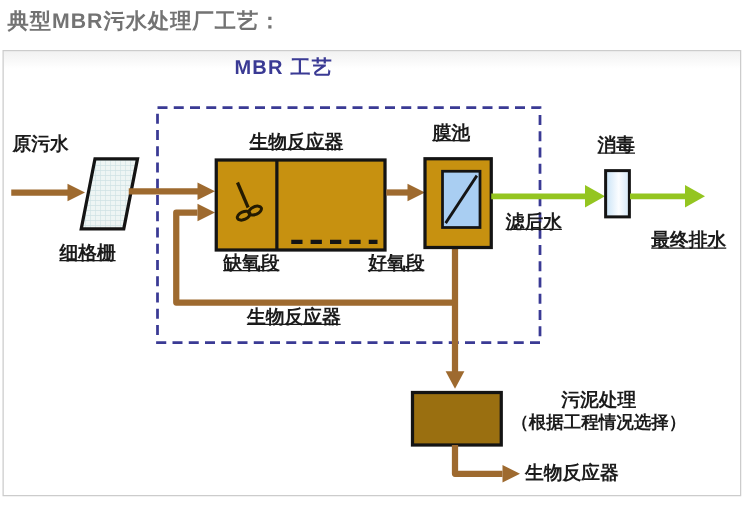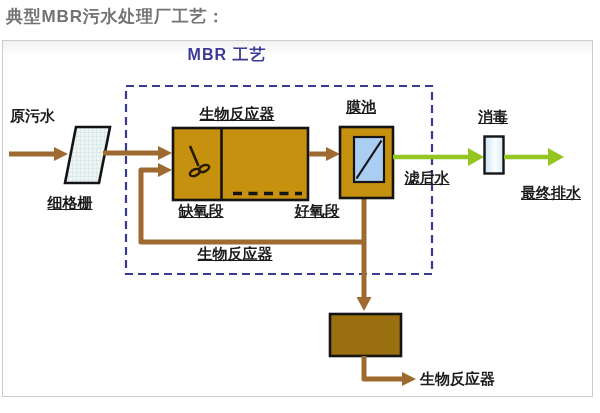--- a/index.html
+++ b/index.html
@@ -154,15 +154,17 @@
 
 <div class="lbl center" style="left:427px;top:170px;">滤后水</div>
 
 <div class="lbl center" style="left:493px;top:109px;text-align:center;">消毒</div>
 
 <div class="lbl center" style="left:551px;top:185px;">最终排水</div>
 
 <div class="lbl center" style="left:235px;top:246px;">生物反应器</div>
 
 <div class="sludge-text" style="left:479px;top:312px;">
+  <div style="font-size:15px;">污泥处理</div>
+  <div class="note">（根据工程情况选择）</div>
 </div>
 
 <div class="lbl" style="left:420px;top:371px;">生物反应器</div>
 
 </body></html>

